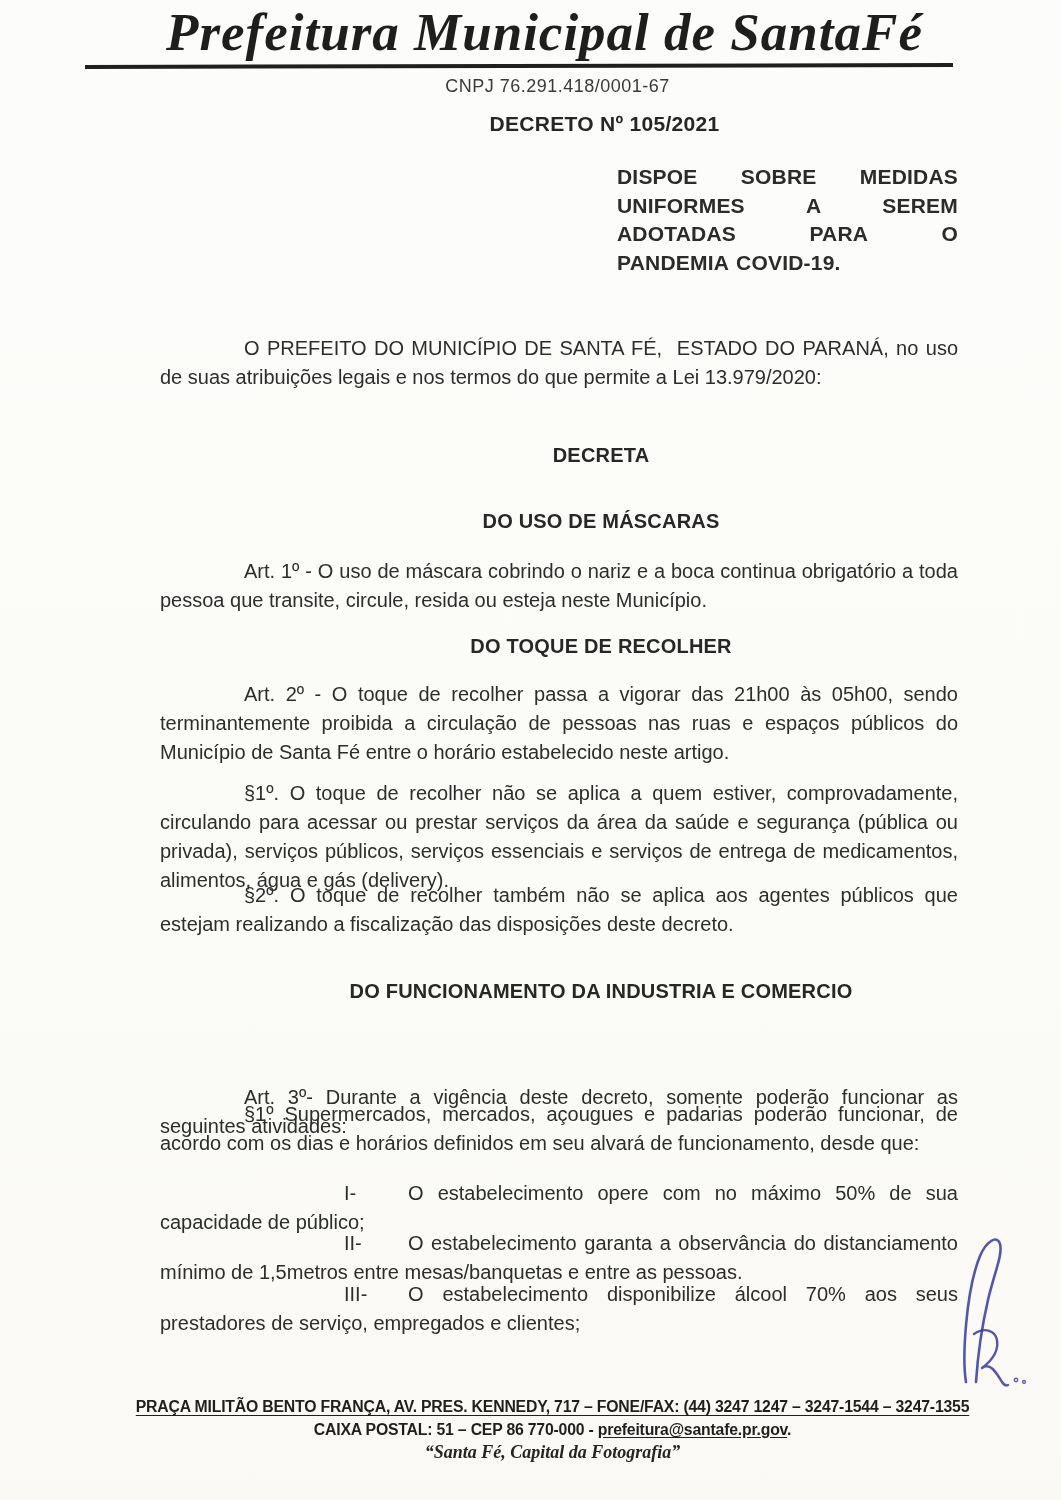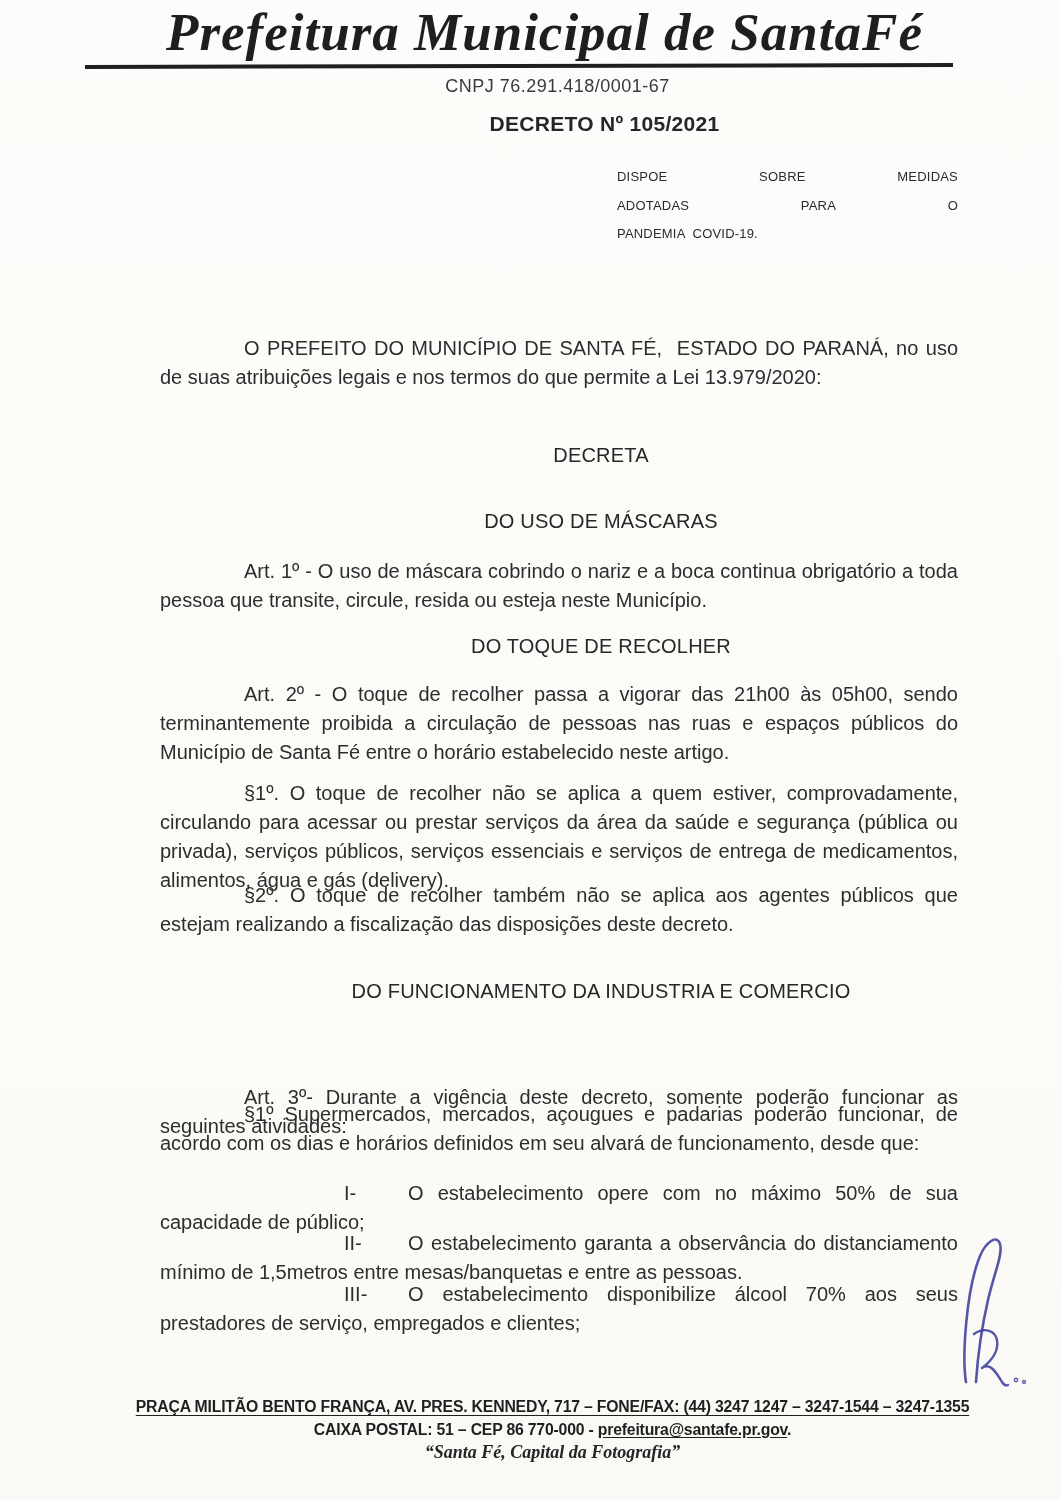--- a/index.html
+++ b/index.html
@@ -33,36 +33,36 @@
     transform:translateX(5px);
   }
   .decree-no{
     position:absolute;top:112px;left:0;width:100%;
     text-align:center;font-weight:bold;font-size:21px;letter-spacing:.3px;
     color:#262626;transform:translateX(52px);
   }
   
   .summary{
     position:absolute;left:617px;top:163px;width:341px;
-    font-weight:normal;font-size:13px;line-height:28.6px;
+    font-weight:bold;font-size:21px;line-height:28.6px;
     color:#2b2b2b;letter-spacing:.2px;
   }
   .jline{display:flex;justify-content:space-between;}
   .jline.last{justify-content:flex-start;}
   .jline.last span+span{margin-left:7px;}
   
   .content{position:absolute;left:160px;top:0;width:798px;}
   .content p,.content h2{
     position:absolute;left:0;width:100%;margin:0;
     font-size:20px;line-height:29px;font-weight:normal;
   }
   .para{text-align:justify;text-indent:84px;}
   .b{font-weight:normal;white-space:pre-wrap;}
   .content h2{
-    font-weight:normal;font-size:20px;text-align:center;
+    font-weight:bold;font-size:20px;text-align:center;
     padding-left:84px;box-sizing:border-box;color:#272727;letter-spacing:.2px;
   }
   .p-preamble{top:334px;}
   .h-decreta{top:441px;}
   .h-mascaras{top:507px;}
   .p-art1{top:557px;}
   .h-toque{top:632px;}
   .p-art2{top:680px;}
   .p-par1{top:779px;}
   .p-par2{top:881px;}
@@ -98,20 +98,25 @@
   <div class="title">Prefeitura Municipal de SantaFé</div>
   <div class="title-rule"></div>
   <div class="cnpj">CNPJ 76.291.418/0001-67</div>
   <div class="decree-no">DECRETO Nº 105/2021</div>
 
   <div class="summary">
       <div class="jline">
         <span>DISPOE</span>
         <span>SOBRE</span>
         <span>MEDIDAS</span>
+      </div>
+      <div class="jline">
+        <span>UNIFORMES</span>
+        <span>A</span>
+        <span>SEREM</span>
       </div>
       <div class="jline">
         <span>ADOTADAS</span>
         <span>PARA</span>
         <span>O</span>
       </div>
       <div class="jline last">
         <span>PANDEMIA</span>
         <span>COVID-19.</span>
       </div>

